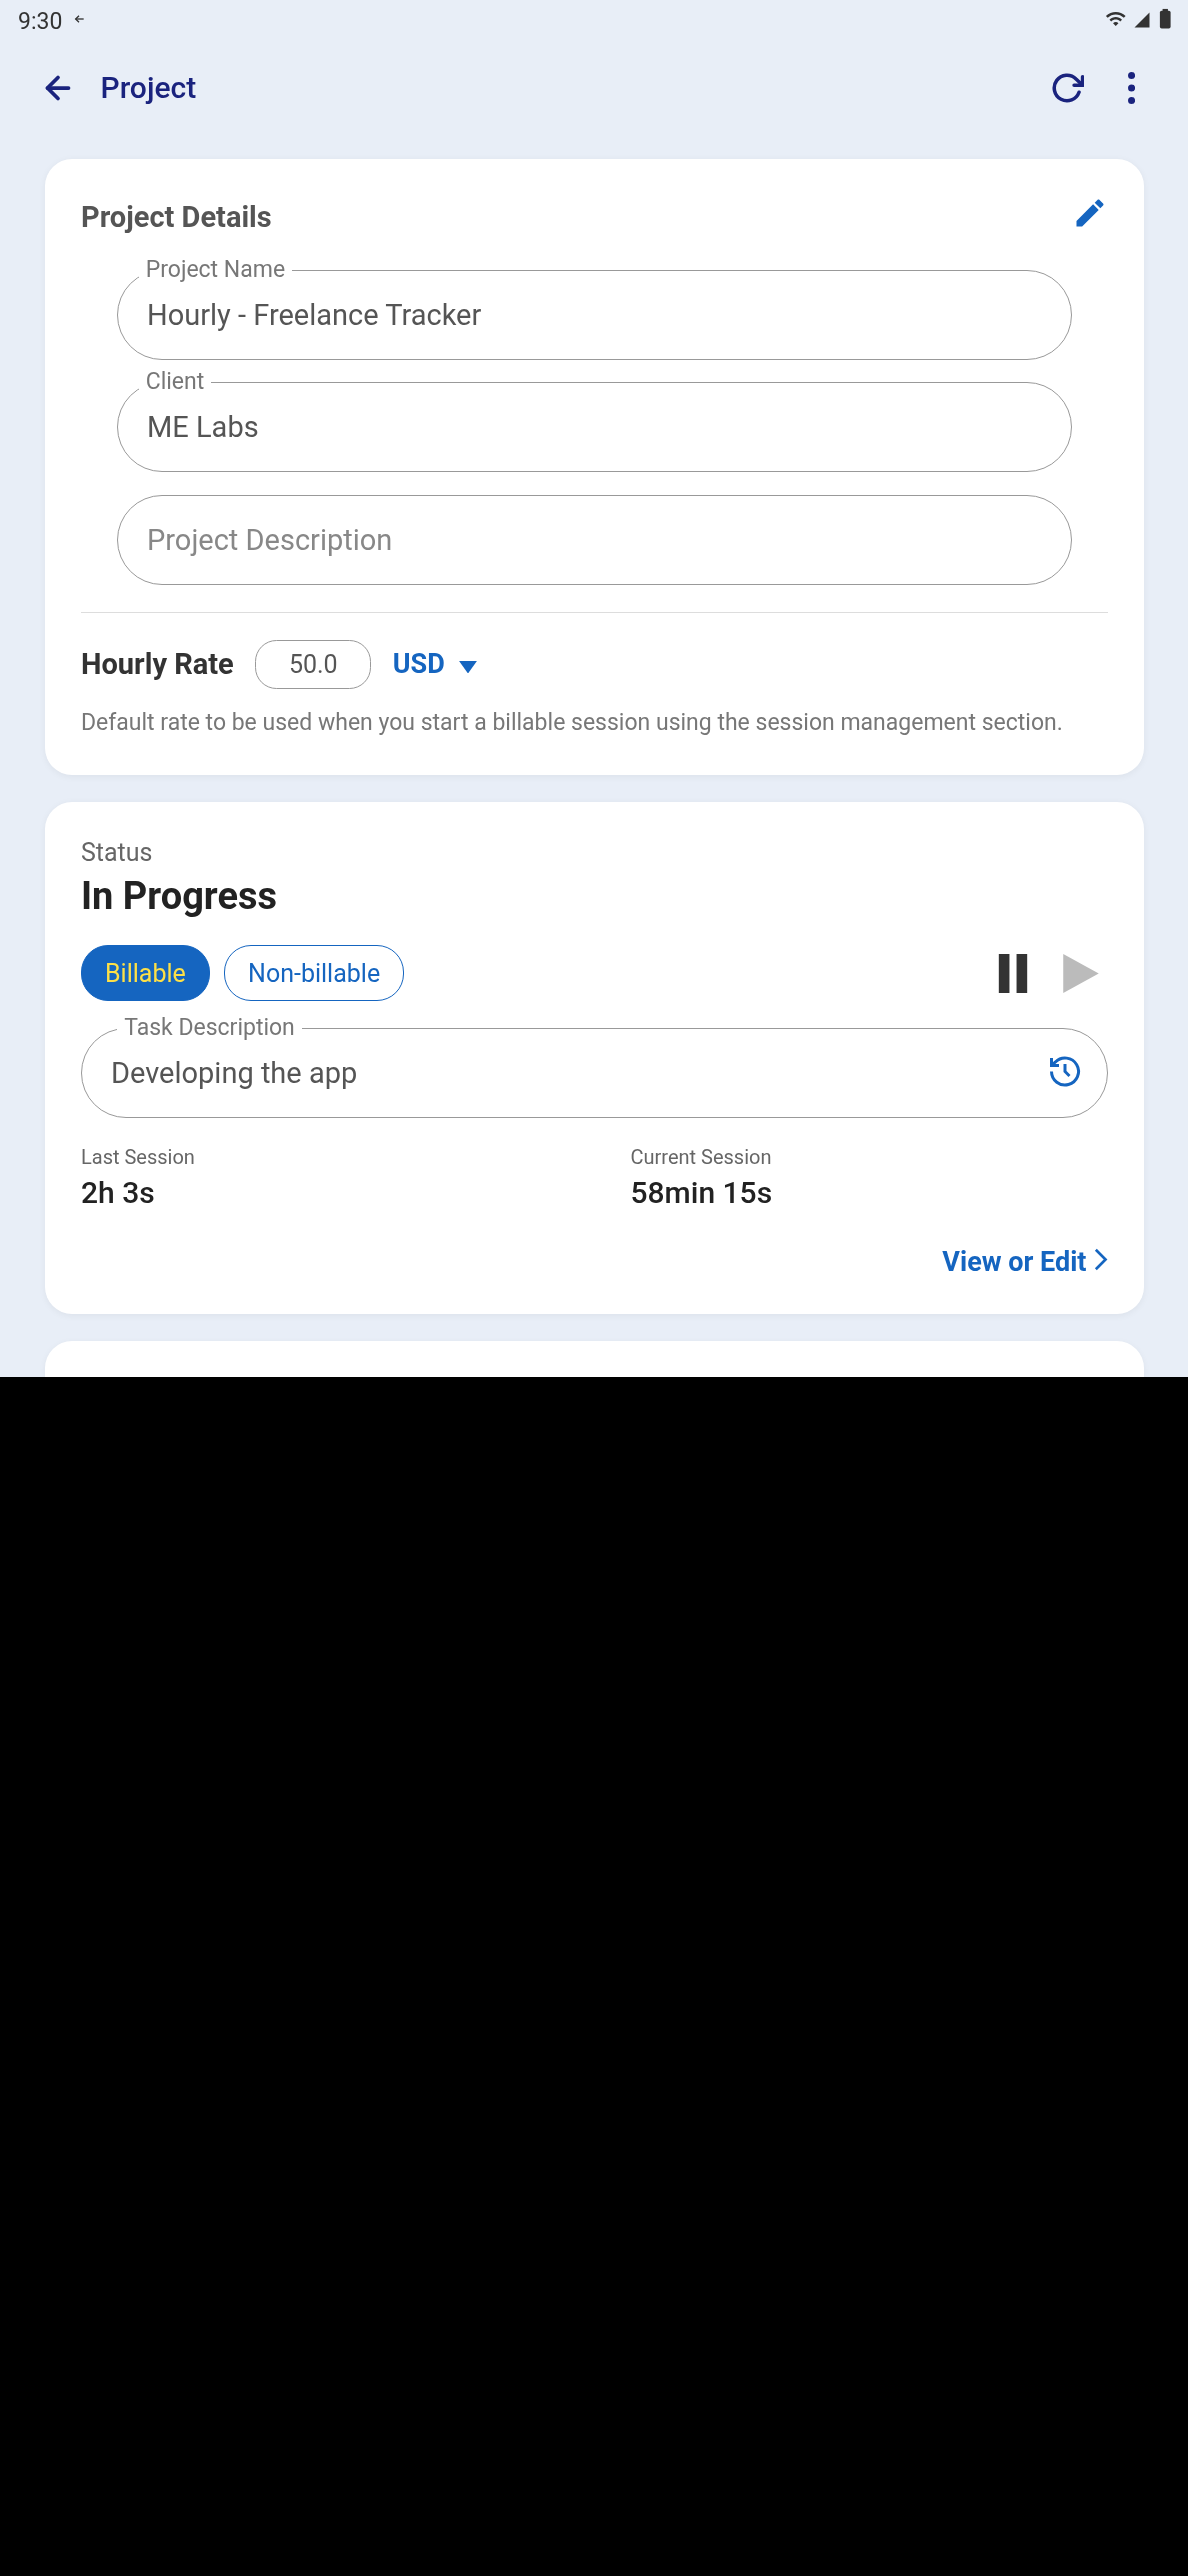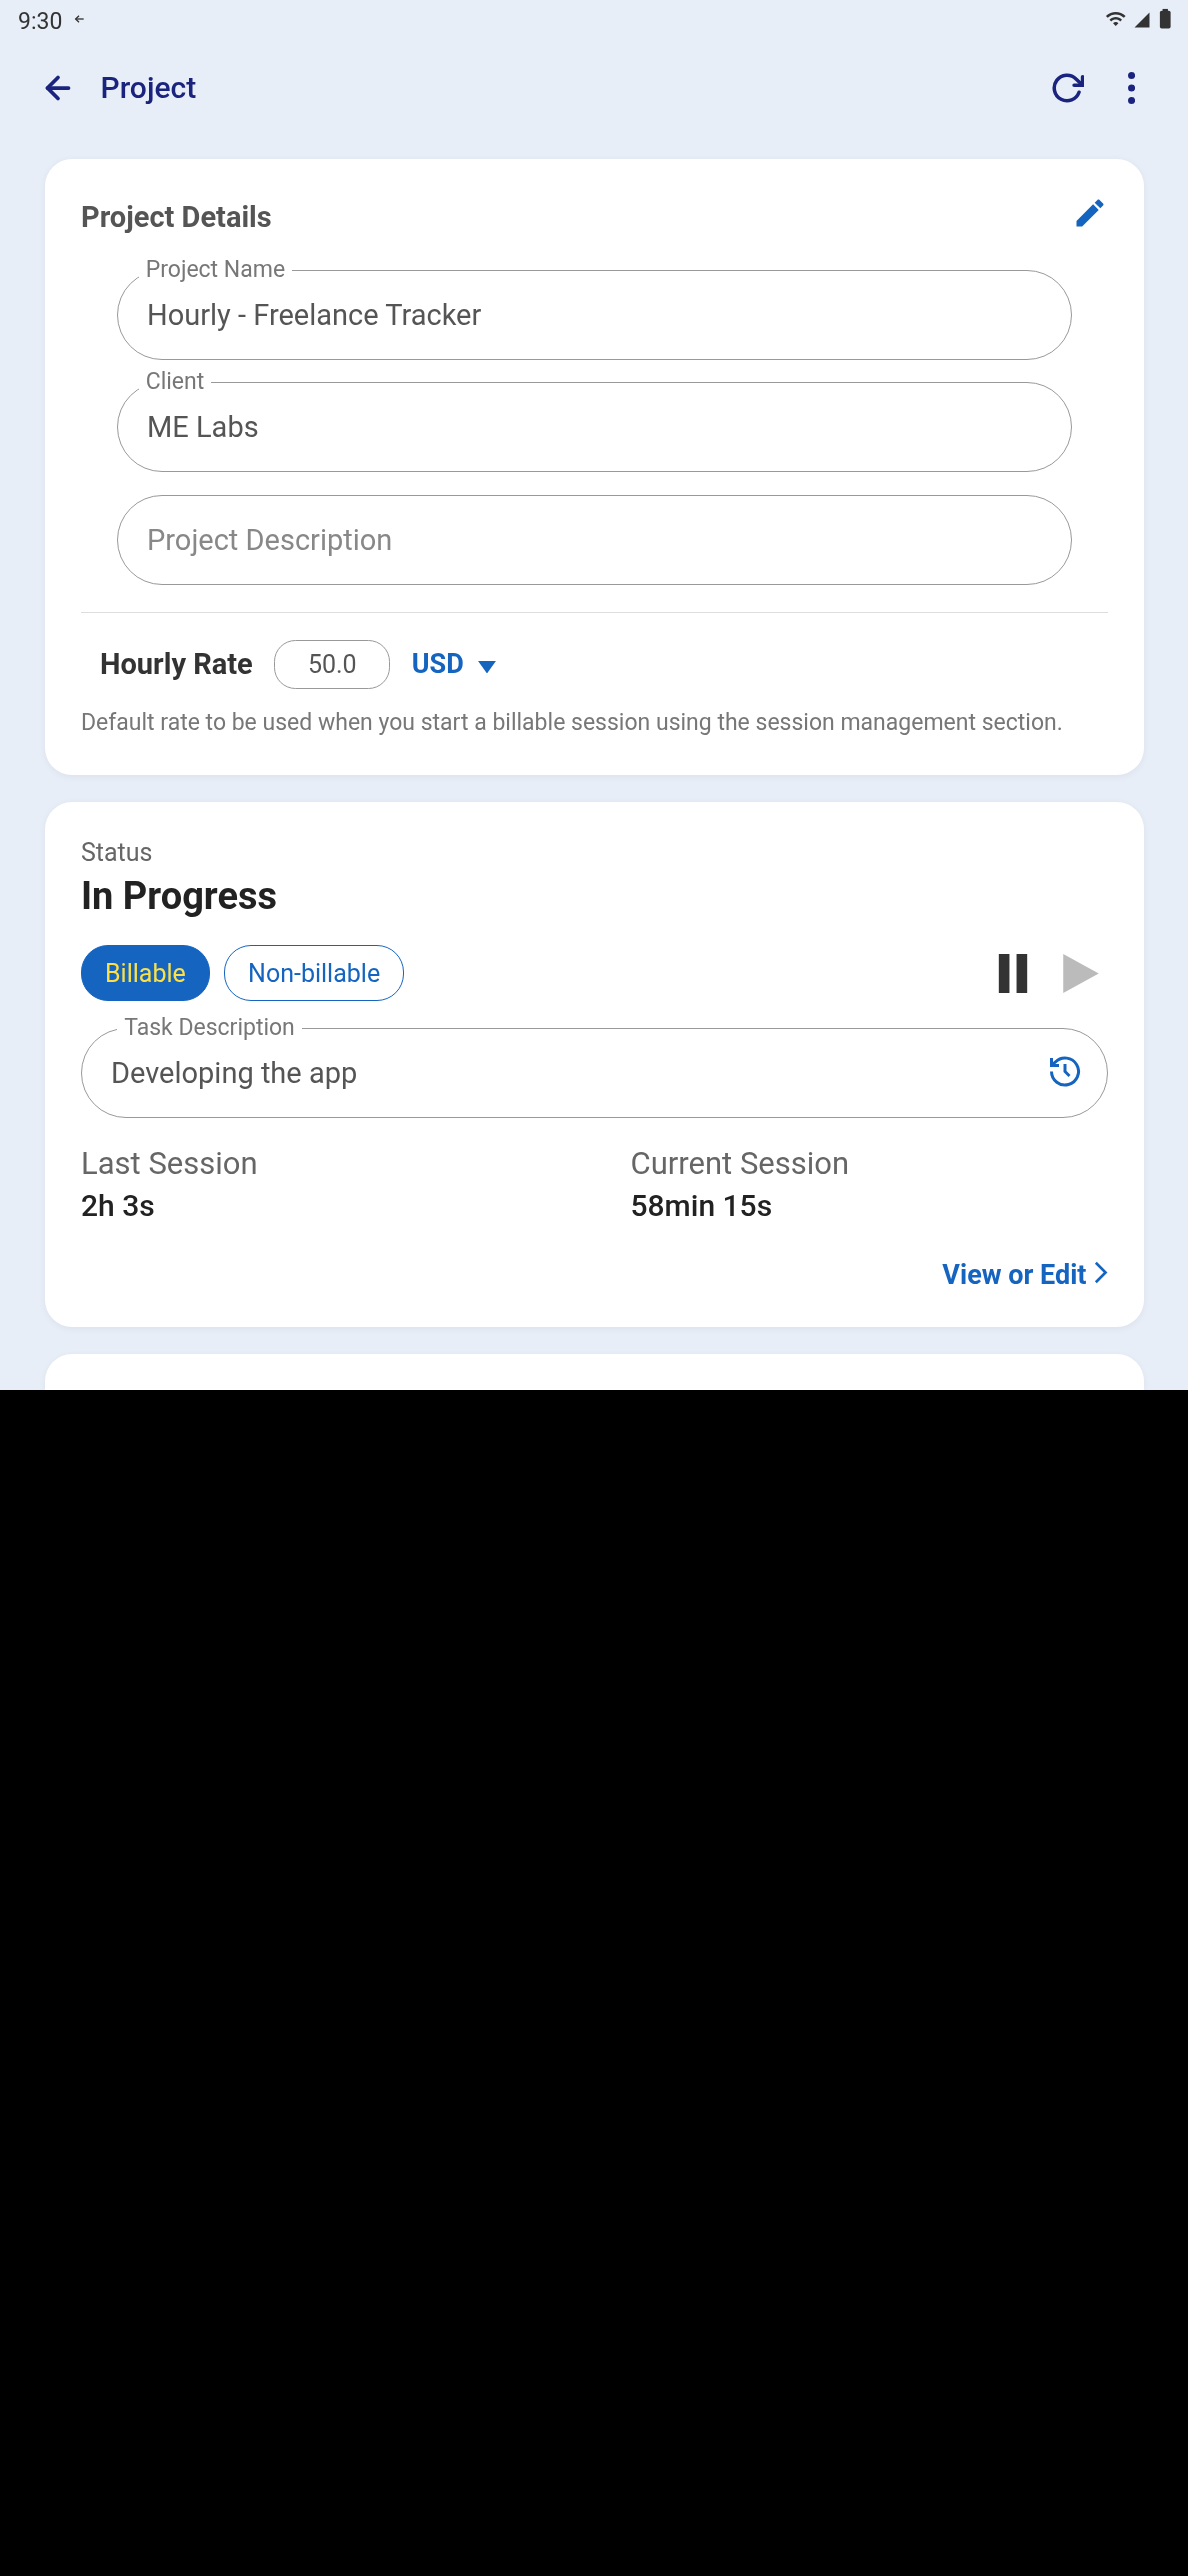--- a/index.html
+++ b/index.html
@@ -105,21 +105,20 @@
     .divider {
       border: none;
       border-top: 0.9px solid #ddd;
       margin: 27px 0;
     }
     .rate-row {
       display: flex;
       align-items: center;
       gap: 21.5px;
       margin-bottom: 18px;
-      margin-left: 19px;
     }
     .rate-label {
       font-size: 29px;
       font-weight: 700;
       color: #333;
     }
     .rate-input {
       border: 1.3px solid #999;
       border-radius: 21.5px;
       padding: 9px 25px;
@@ -220,21 +219,21 @@
     }
     .sessions-row {
       display: flex;
       gap: 72px;
       margin-bottom: 36px;
     }
     .session-col {
       flex: 1;
     }
     .session-label {
-      font-size: 31px;
+      font-size: 20px;
       color: #666;
       margin-bottom: 5.4px;
     }
     .session-value {
       font-size: 30px;
       font-weight: 500;
       color: #222;
     }
     .view-edit {
       display: flex;

